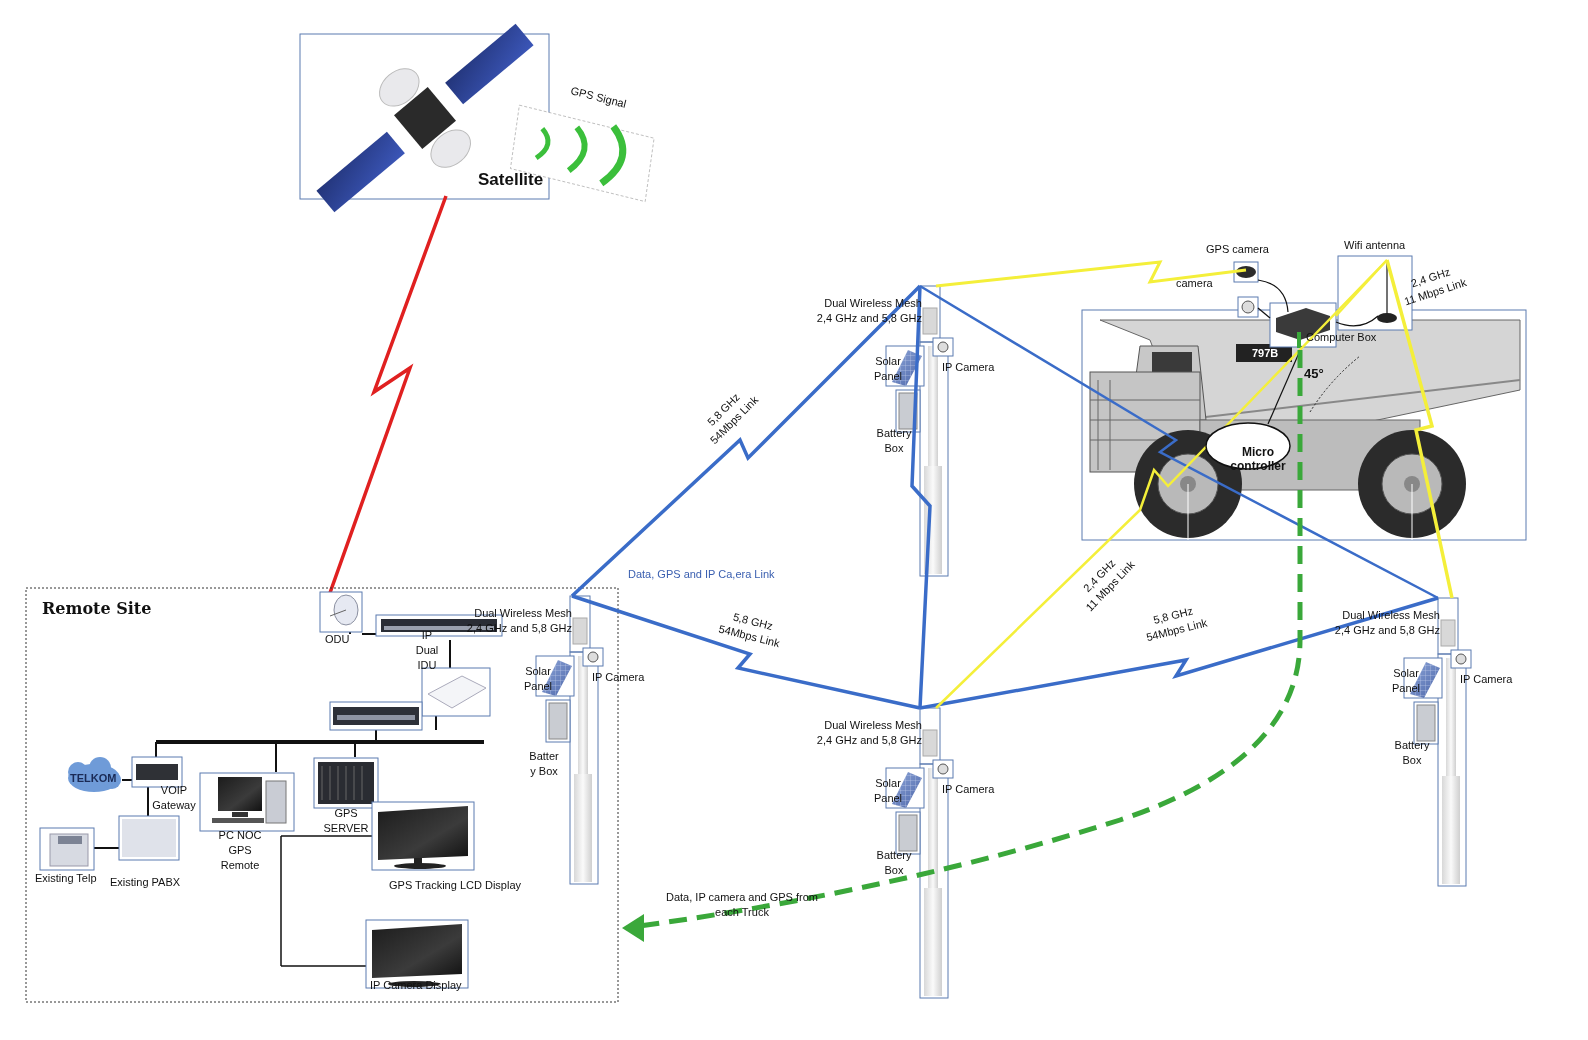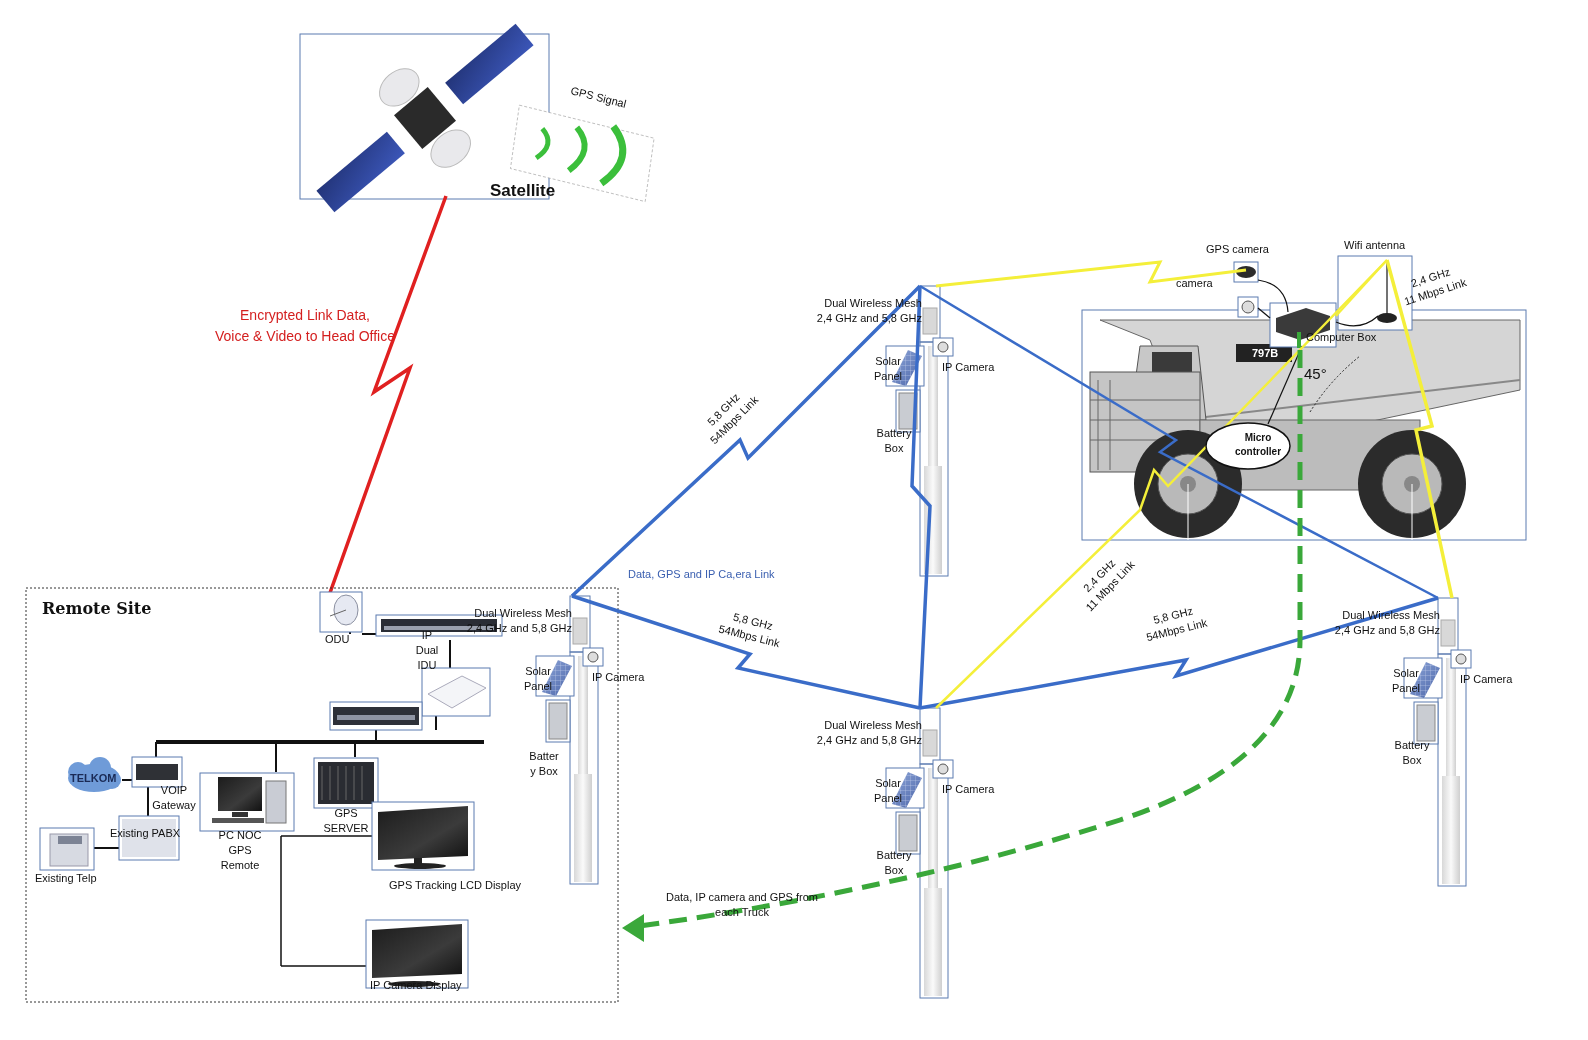--- a/index.html
+++ b/index.html
@@ -273,41 +273,37 @@
       </g>
 
     <ellipse cx="1248" cy="446" rx="42" ry="23" fill="#fff" stroke="#111" stroke-width="1.5"></ellipse>
 
     <path d="M1300,350 L1300,640 Q1300,760 1120,820 Q900,890 640,926" fill="none" stroke="#3aa83a" stroke-width="5" stroke-dasharray="18,10"></path>
     <polygon points="622,928 644,914 644,942" fill="#3aa83a"></polygon>
 
     <path d="M1310,412 Q1330,380 1360,356" fill="none" stroke="#222" stroke-dasharray="2,2"></path>
   </svg>
 
-  <div class="lbl" style="left:478px;top:183px;font-size:17px;font-weight:bold;margin-left:12px;">Satellite</div>
+  <div class="lbl" style="left:478px;top:172px;font-size:17px;font-weight:bold;">Satellite</div>
   <div class="lbl rot" style="left:570px;top:90px;transform:rotate(14deg);">GPS Signal</div>
 
-  <div class="lbl c" style="left:196px;top:305px;width:218px;color:#d42020;font-size:14px;line-height:21px;">
-    <div>Encrypted Link Data,</div>
-    <div>Voice &amp; Video to Head Office</div>
-  </div>
 
   <div class="lbl" style="left:42px;top:598px;font-family:'DejaVu Serif',serif;font-weight:bold;font-size:16px;line-height:22px;text-align:center;">Remote Site</div>
   <div class="lbl" style="left:325px;top:632px;">ODU</div>
   <div class="lbl c" style="left:412px;top:628px;width:30px;">
     <div>IP</div>
     <div>Dual</div>
     <div>IDU</div>
   </div>
   <div class="lbl" style="left:70px;top:771px;font-weight:bold;color:#1a2a55;">TELKOM</div>
   <div class="lbl c" style="left:144px;top:783px;width:60px;">
     <div>VOIP</div>
     <div>Gateway</div>
   </div>
-  <div class="lbl" style="left:110px;top:826px;">Existing PABX</div>
+  <div class="lbl" style="left:110px;top:875px;">Existing PABX</div>
   <div class="lbl" style="left:35px;top:871px;">Existing Telp</div>
   <div class="lbl c" style="left:208px;top:828px;width:64px;">
     <div>PC NOC</div>
     <div>GPS</div>
     <div>Remote</div>
   </div>
   <div class="lbl c" style="left:318px;top:806px;width:56px;">
     <div>GPS</div>
     <div>SERVER</div>
   </div>
@@ -393,18 +389,18 @@
   <div class="lbl c" style="left:652px;top:890px;width:180px;">
     <div>Data, IP camera and GPS from</div>
     <div>each Truck</div>
   </div>
 
   <div class="lbl" style="left:1206px;top:242px;">GPS camera</div>
   <div class="lbl" style="left:1344px;top:238px;">Wifi antenna</div>
   <div class="lbl" style="left:1176px;top:276px;text-align:center;">camera</div>
   <div class="lbl" style="left:1306px;top:330px;">Computer Box</div>
   <div class="lbl" style="left:1252px;top:346px;color:#fff;font-weight:bold;">797B</div>
-  <div class="lbl" style="left:1304px;top:366px;font-size:15px;">45°</div>
-  <div class="lbl c" style="left:1206px;top:431px;width:104px;font-weight:bold;font-size:10px;line-height:14px;">
+  <div class="lbl" style="left:1304px;top:366px;font-size:13px;font-weight:bold;">45°</div>
+  <div class="lbl c" style="left:1206px;top:445px;width:104px;font-weight:bold;font-size:12px;line-height:14px;">
     <div>Micro</div>
     <div>controller</div>
   </div>
 </div>
 
 </body></html>

